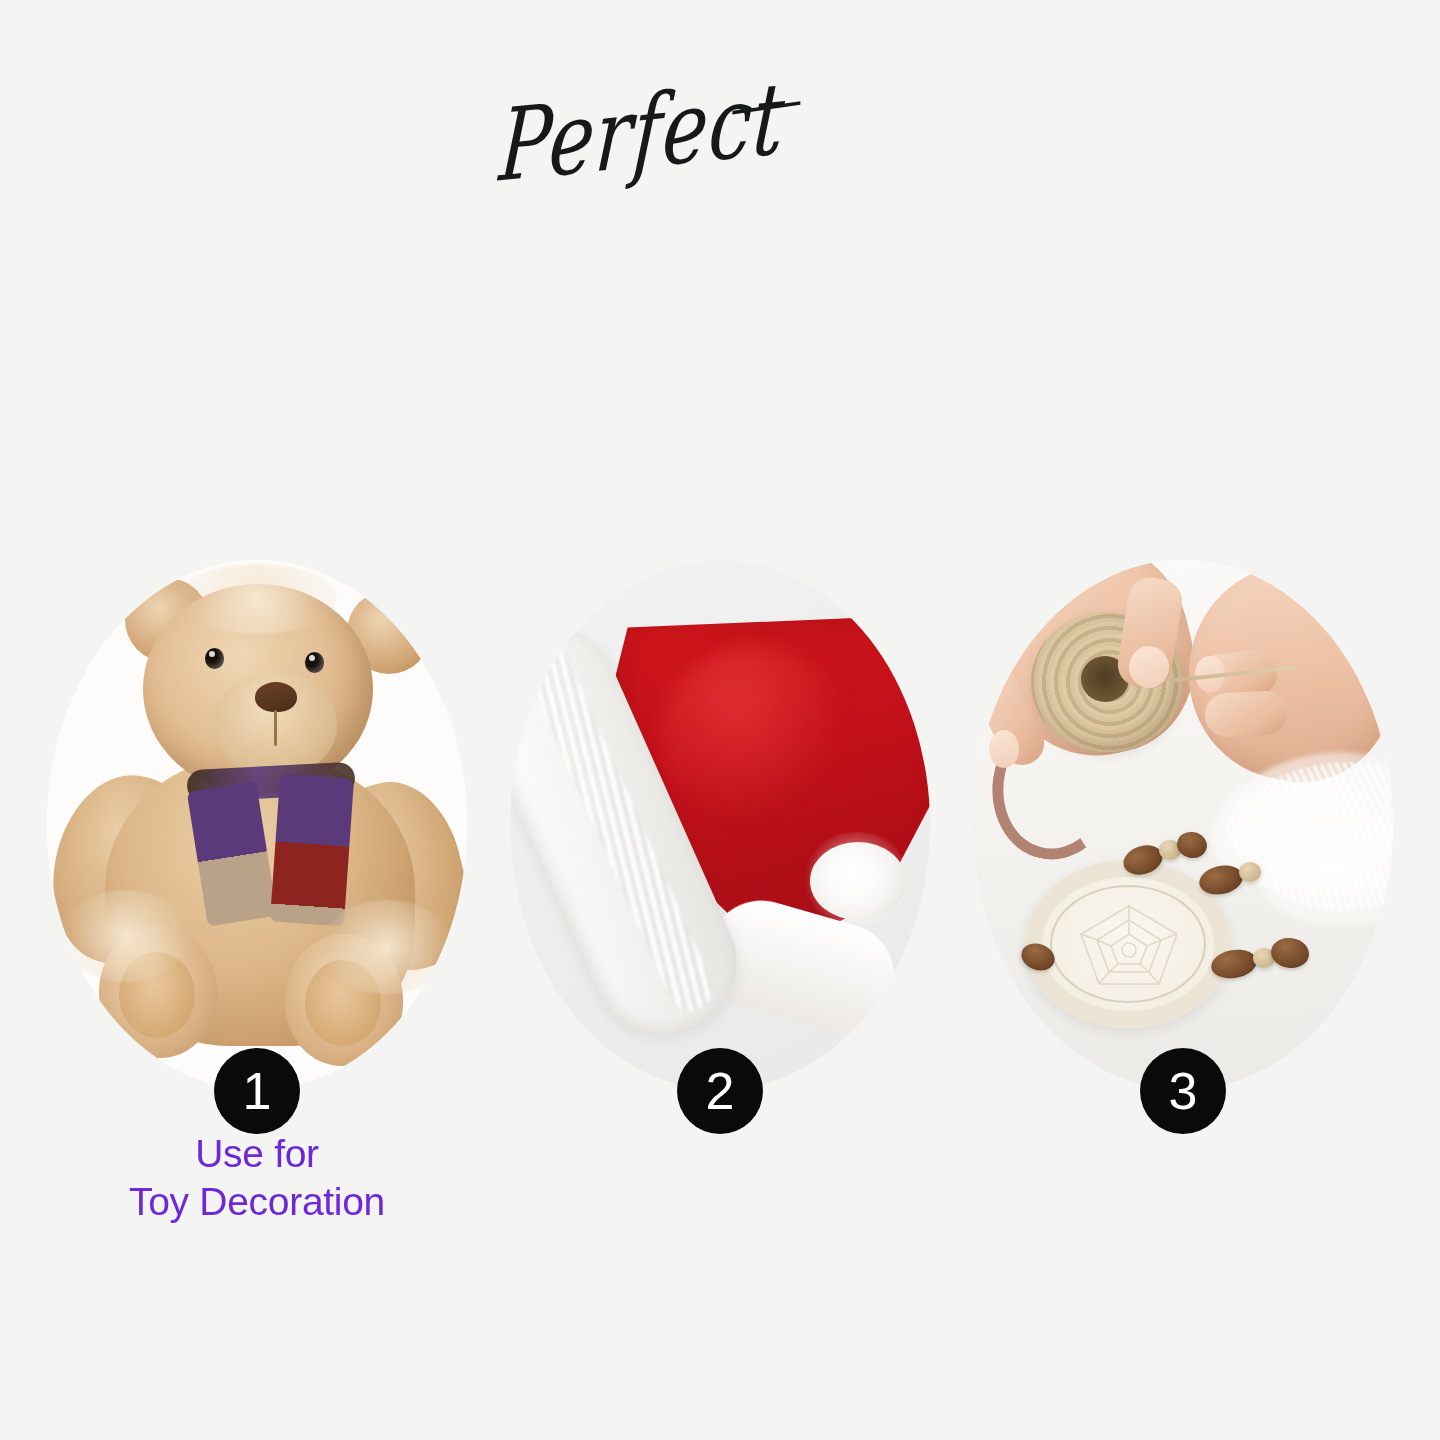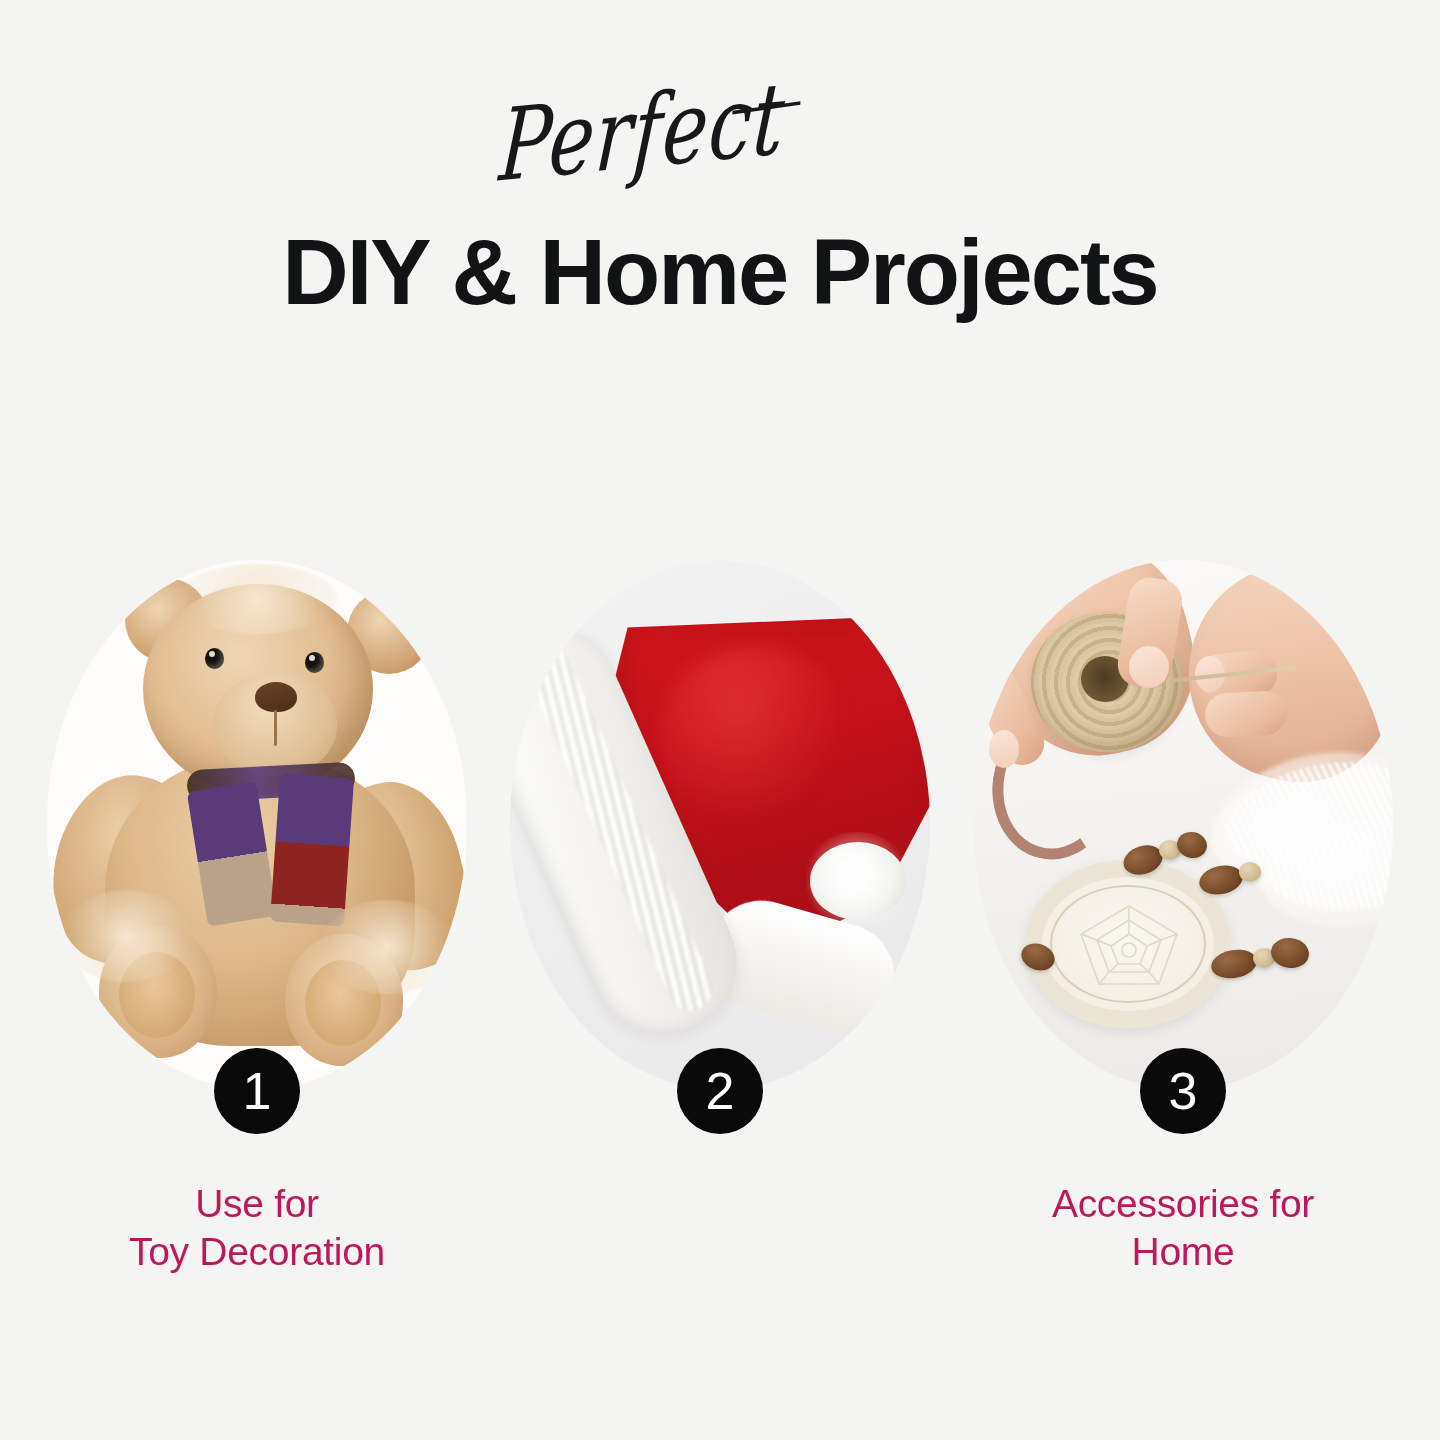--- a/index.html
+++ b/index.html
@@ -128,27 +128,27 @@
     align-items: center;
     justify-content: center;
     font-family: "Liberation Sans", sans-serif;
     font-size: 52px;
     font-weight: 400;
     line-height: 1;
     z-index: 6;
   }
 
   .caption {
-    margin-top: 90px;
+    margin-top: 40px;
     text-align: center;
     font-family: "Liberation Sans", sans-serif;
     font-weight: 400;
     font-size: 39px;
     line-height: 1.22;
-    color: #be185d;
+    color: #6d28d9;
     letter-spacing: -0.3px;
     white-space: pre-line;
   }
 
   
   .sc1 { position:absolute; inset:0; background:#fdfcfb; }
   .bear-head {
     position: absolute; left: 96px; top: 24px; width: 230px; height: 210px;
     border-radius: 50%;
     background: radial-gradient(ellipse at 42% 34%, #efd6b4 0%, #e2bd92 48%, #cda273 78%, #b98d5e 100%);
@@ -358,21 +358,20 @@
     filter: blur(1.2px);
   }
 </style>
 </head>
 <body style="background: rgb(244, 244, 243);">
 
 <div class="headline">
   <div class="headline-row-1">
     <span class="script-word">Perfect</span>
   </div>
-  <div class="headline-row-2">DIY &amp; Home Projects</div>
 </div>
 
 <div class="cards">
 
   <div class="card">
     <div class="oval-wrap">
       <div class="oval">
         <div class="sc1">
           <div class="bear-ear l"></div>
           <div class="bear-ear r"></div>
@@ -472,17 +471,15 @@
           <div class="bead" style="left:238px;top:390px;width:46px;height:28px;transform:rotate(-10deg);"></div>
           <div class="bead light" style="left:280px;top:388px;width:22px;height:20px;"></div>
           <div class="bead" style="left:298px;top:378px;width:38px;height:30px;transform:rotate(8deg);"></div>
           <div class="bead" style="left:48px;top:384px;width:34px;height:26px;transform:rotate(20deg);"></div>
         </div>
       </div>
       <div class="badge">
         <span>3</span>
       </div>
     </div>
-    <div class="caption">Accessories for
-Home</div>
   </div>
 
 </div>
 
 </body></html>

